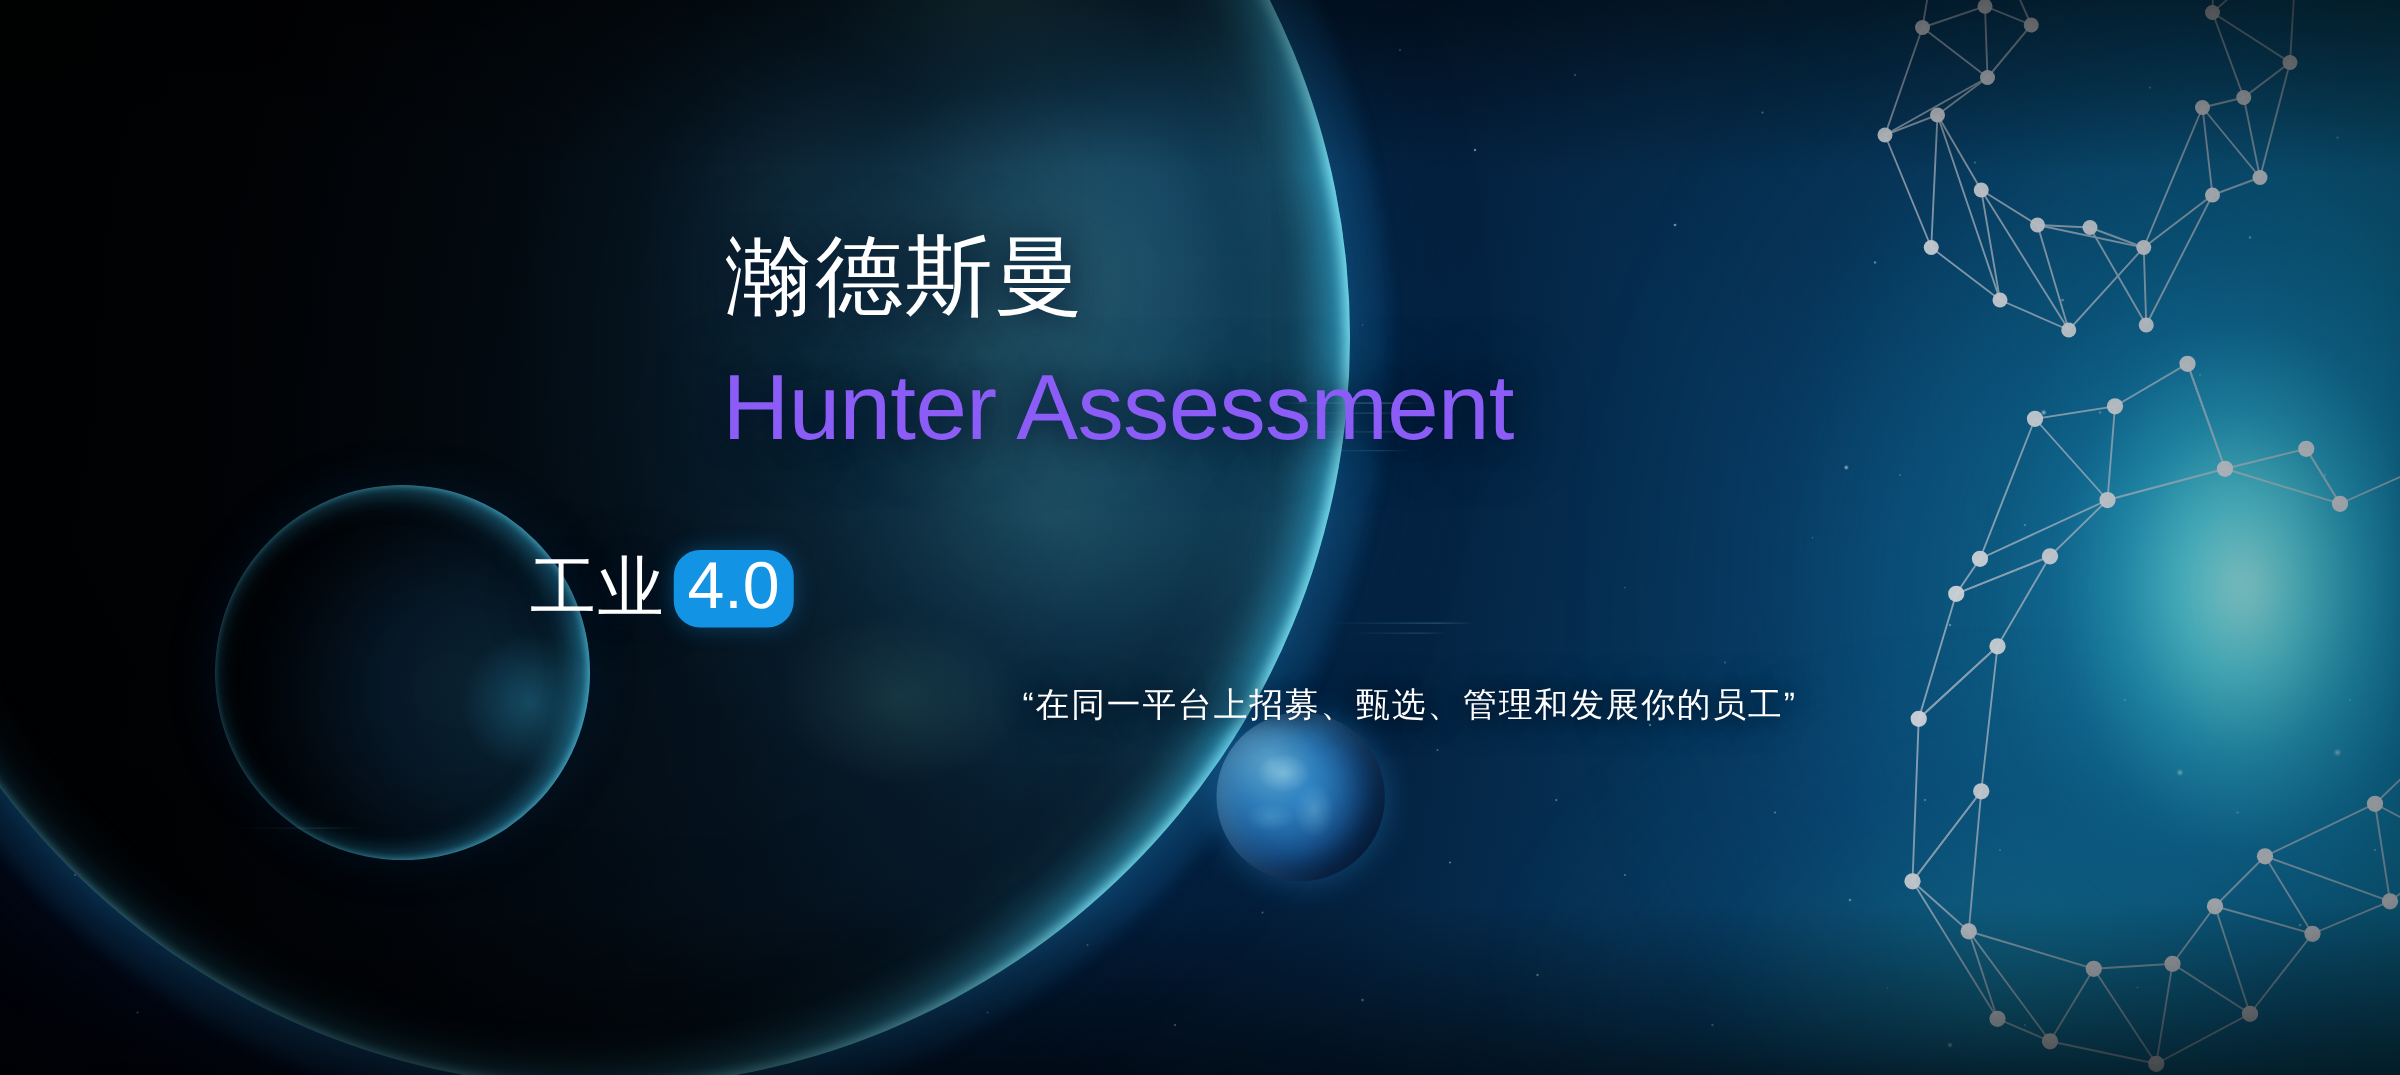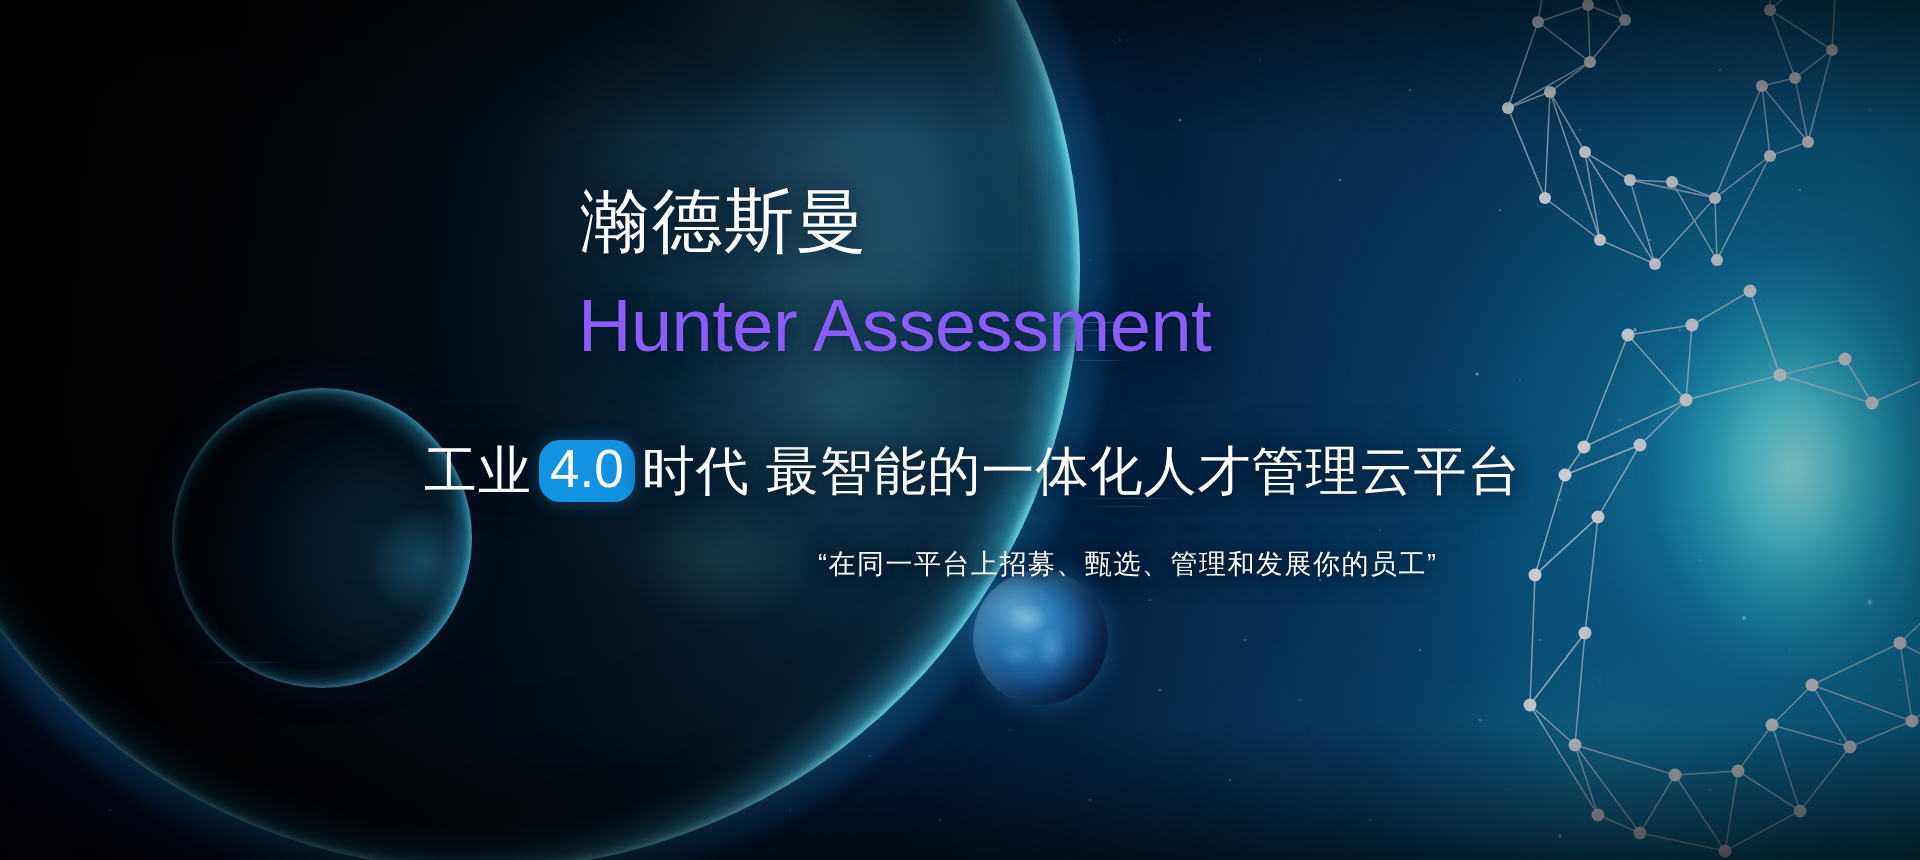--- a/index.html
+++ b/index.html
@@ -504,20 +504,19 @@
 
   <div class="content">
 
     <div class="title-cn">瀚德斯曼</div>
 
     <div class="title-en">Hunter Assessment</div>
 
     <div class="tagline">
       <span class="tag-seg">工业</span>
       <span class="badge-40">4.0</span>
-      <span class="tag-seg">时代 最智能的一体化人才管理云平台</span>
     </div>
 
     <div class="quote">“在同一平台上招募、甄选、管理和发展你的员工”</div>
 
   </div>
 
 </div>
 
 </body></html>

